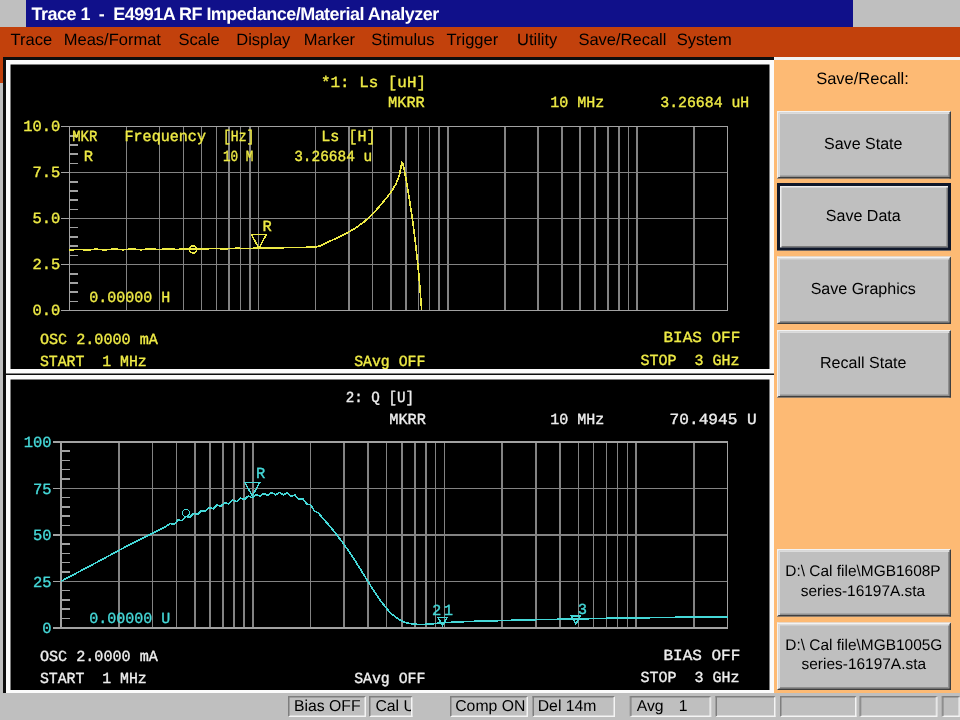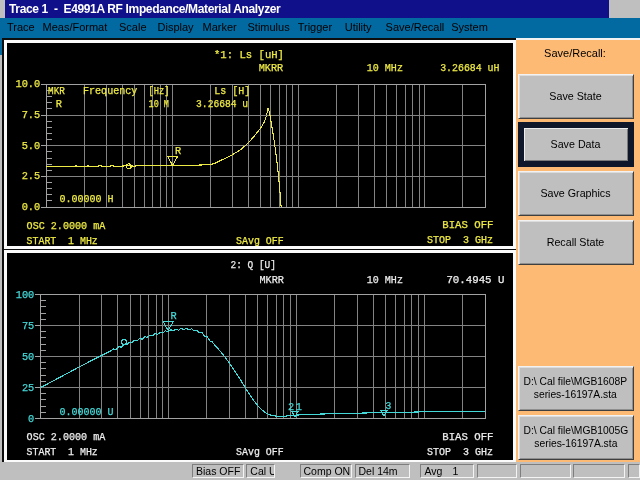--- a/index.html
+++ b/index.html
@@ -1,33 +1,33 @@
 <!DOCTYPE html>
 <html><head><meta charset="utf-8"><style>
 * { margin:0; padding:0; box-sizing:border-box; }
 svg, #titlebar, #menubar, #sidebar, #statusbar, .btn, .cell, .cell span { transform: translateZ(0); }
 html,body { width:640px; height:480px; overflow:hidden; background:#bfbfbf;
   font-family:"Liberation Sans", sans-serif; position:relative; }
-#titlebar { position:absolute; left:5px; top:0; width:604px; height:17.5px; background:#10108a; }
+#titlebar { position:absolute; left:17px; top:0; width:551px; height:17.5px; background:#10108a; }
 #titlebar span { position:absolute; left:4px; top:2.2px; color:#fff; font-size:12px;
   font-weight:bold; letter-spacing:-0.35px; white-space:pre; }
-#menubar { position:absolute; left:0; top:17.5px; width:640px; height:37px; background:#0369a1;padding-left:34px; }
+#menubar { position:absolute; left:0; top:17.5px; width:640px; height:37px; background:#c2410c;padding-left:34px; }
 #menubar span { position:absolute; top:3px; font-size:11px; color:#000; white-space:pre; }
 #screendark { position:absolute; left:1.5px; top:38.3px; width:514.5px; height:424.2px; background:#0e0e0e; }
 .panel { position:absolute; left:4px; width:512px; background:#000; border:3px solid #fbfbfb; }
 #panel1 { top:40px; height:209px; }
 #panel2 { top:250px; height:212.5px; }
 #sbtop { position:absolute; left:516px; top:37.5px; width:124px; height:2px; background:#f2f2f2; }
 #sidebar { position:absolute; left:516px; top:39.5px; width:124px; height:423px; background:#fdba74; }
 #sblabel { position:absolute; left:0; top:7px; width:118px; text-align:center; font-size:11px; color:#000; }
 .btn { position:absolute; left:1.5px; width:116px; height:45.8px; background:#bfbfbf;
   border:1px solid; border-color:#f2f2f2 #3f3f3f #3f3f3f #f2f2f2;
   box-shadow: inset 1px 1px 0 #dcdcdc, inset -1px -1px 0 #8f8f8f;
   font-size:10.7px; color:#000; display:flex; align-items:center; justify-content:center; text-align:center; }
-.btn.focus { border:6px solid #0f172a; box-shadow: inset 1px 1px 0 #ededed, inset -1px -1px 0 #7a7a7a; }
+.btn.focus { border:2px solid #0f172a; box-shadow: inset 1px 1px 0 #ededed, inset -1px -1px 0 #7a7a7a; }
 .btn.two { justify-content:flex-start; text-align:center; padding-left:5px; line-height:13.2px;
   display:flex; align-items:center; white-space:nowrap; font-size:10.3px; }
 #statusbar { position:absolute; left:0; top:462.4px; width:640px; height:17.6px; background:#bfbfbf; }
 .cell { position:absolute; top:2px; height:14px; background:#bfbfbf;
   border:1px solid; border-color:#7e7e7e #f4f4f4 #f4f4f4 #7e7e7e;
   font-size:10.5px; color:#000; padding-left:3px; white-space:pre; overflow:hidden; }
 </style></head>
 <body>
 <div id="titlebar">
     <span>Trace 1&nbsp; - &nbsp;E4991A RF Impedance/Material Analyzer</span>

